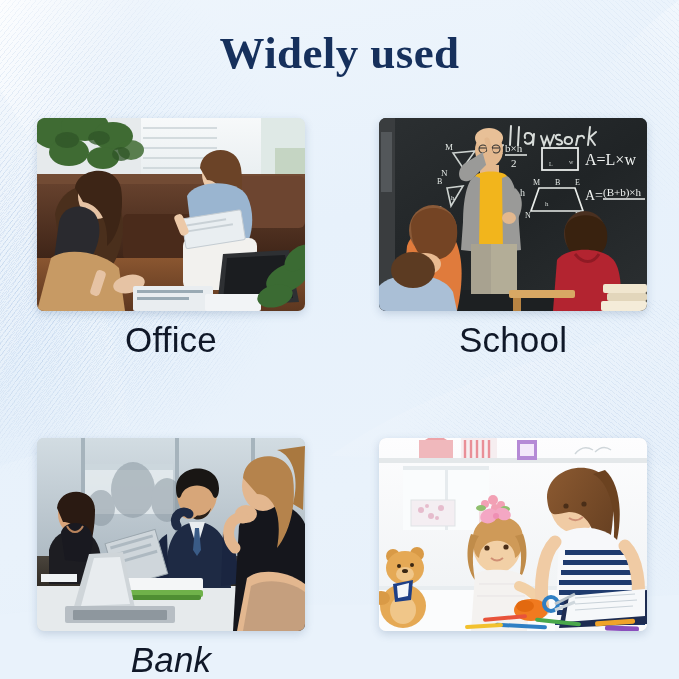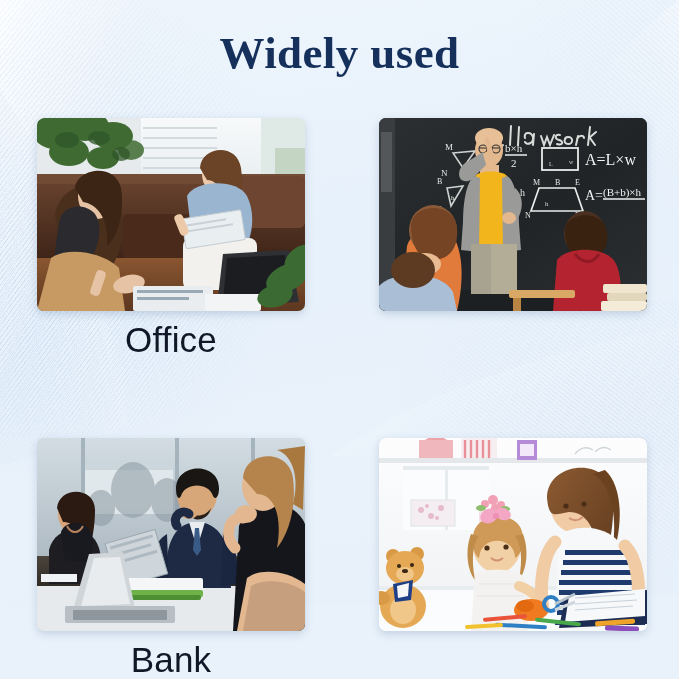--- a/index.html
+++ b/index.html
@@ -102,21 +102,21 @@
     position: absolute;
     top: 118px;
     left: 37px;
     width: 610px;
     z-index: 4;
   }
   .row {
     display: flex;
     justify-content: space-between;
   }
-  .row.row-2 { margin-top: 78px; }
+  .row.row-2 { margin-top: 78px; font-style: italic; }
 
   .card {
     width: 268px;
   }
 
   .photo {
     position: relative;
     width: 268px;
     height: 193px;
     border-radius: 7px;
@@ -372,20 +372,21 @@
               <path d="M196 136 C204 146 214 146 220 136" fill="none" stroke="#8f1a24" stroke-width="3"></path>
             </g>
 
             <rect x="130" y="172" width="66" height="8" rx="2" fill="#d8a864"></rect>
             <rect x="134" y="180" width="8" height="13" fill="#b88443"></rect>
             <rect x="224" y="166" width="44" height="9" rx="2" fill="#f0e6cf"></rect>
             <rect x="228" y="175" width="40" height="8" rx="2" fill="#e2d6bb"></rect>
             <rect x="222" y="183" width="46" height="10" rx="2" fill="#f4ecd9"></rect>
           </svg>
         </div>
+        <div class="caption">School</div>
       </div>
 
     </div>
 
     <div class="row row-2">
 
       <div class="card">
         <div class="photo">
           <svg viewBox="0 0 268 193" preserveAspectRatio="xMidYMid slice" aria-hidden="true">
             <defs>

